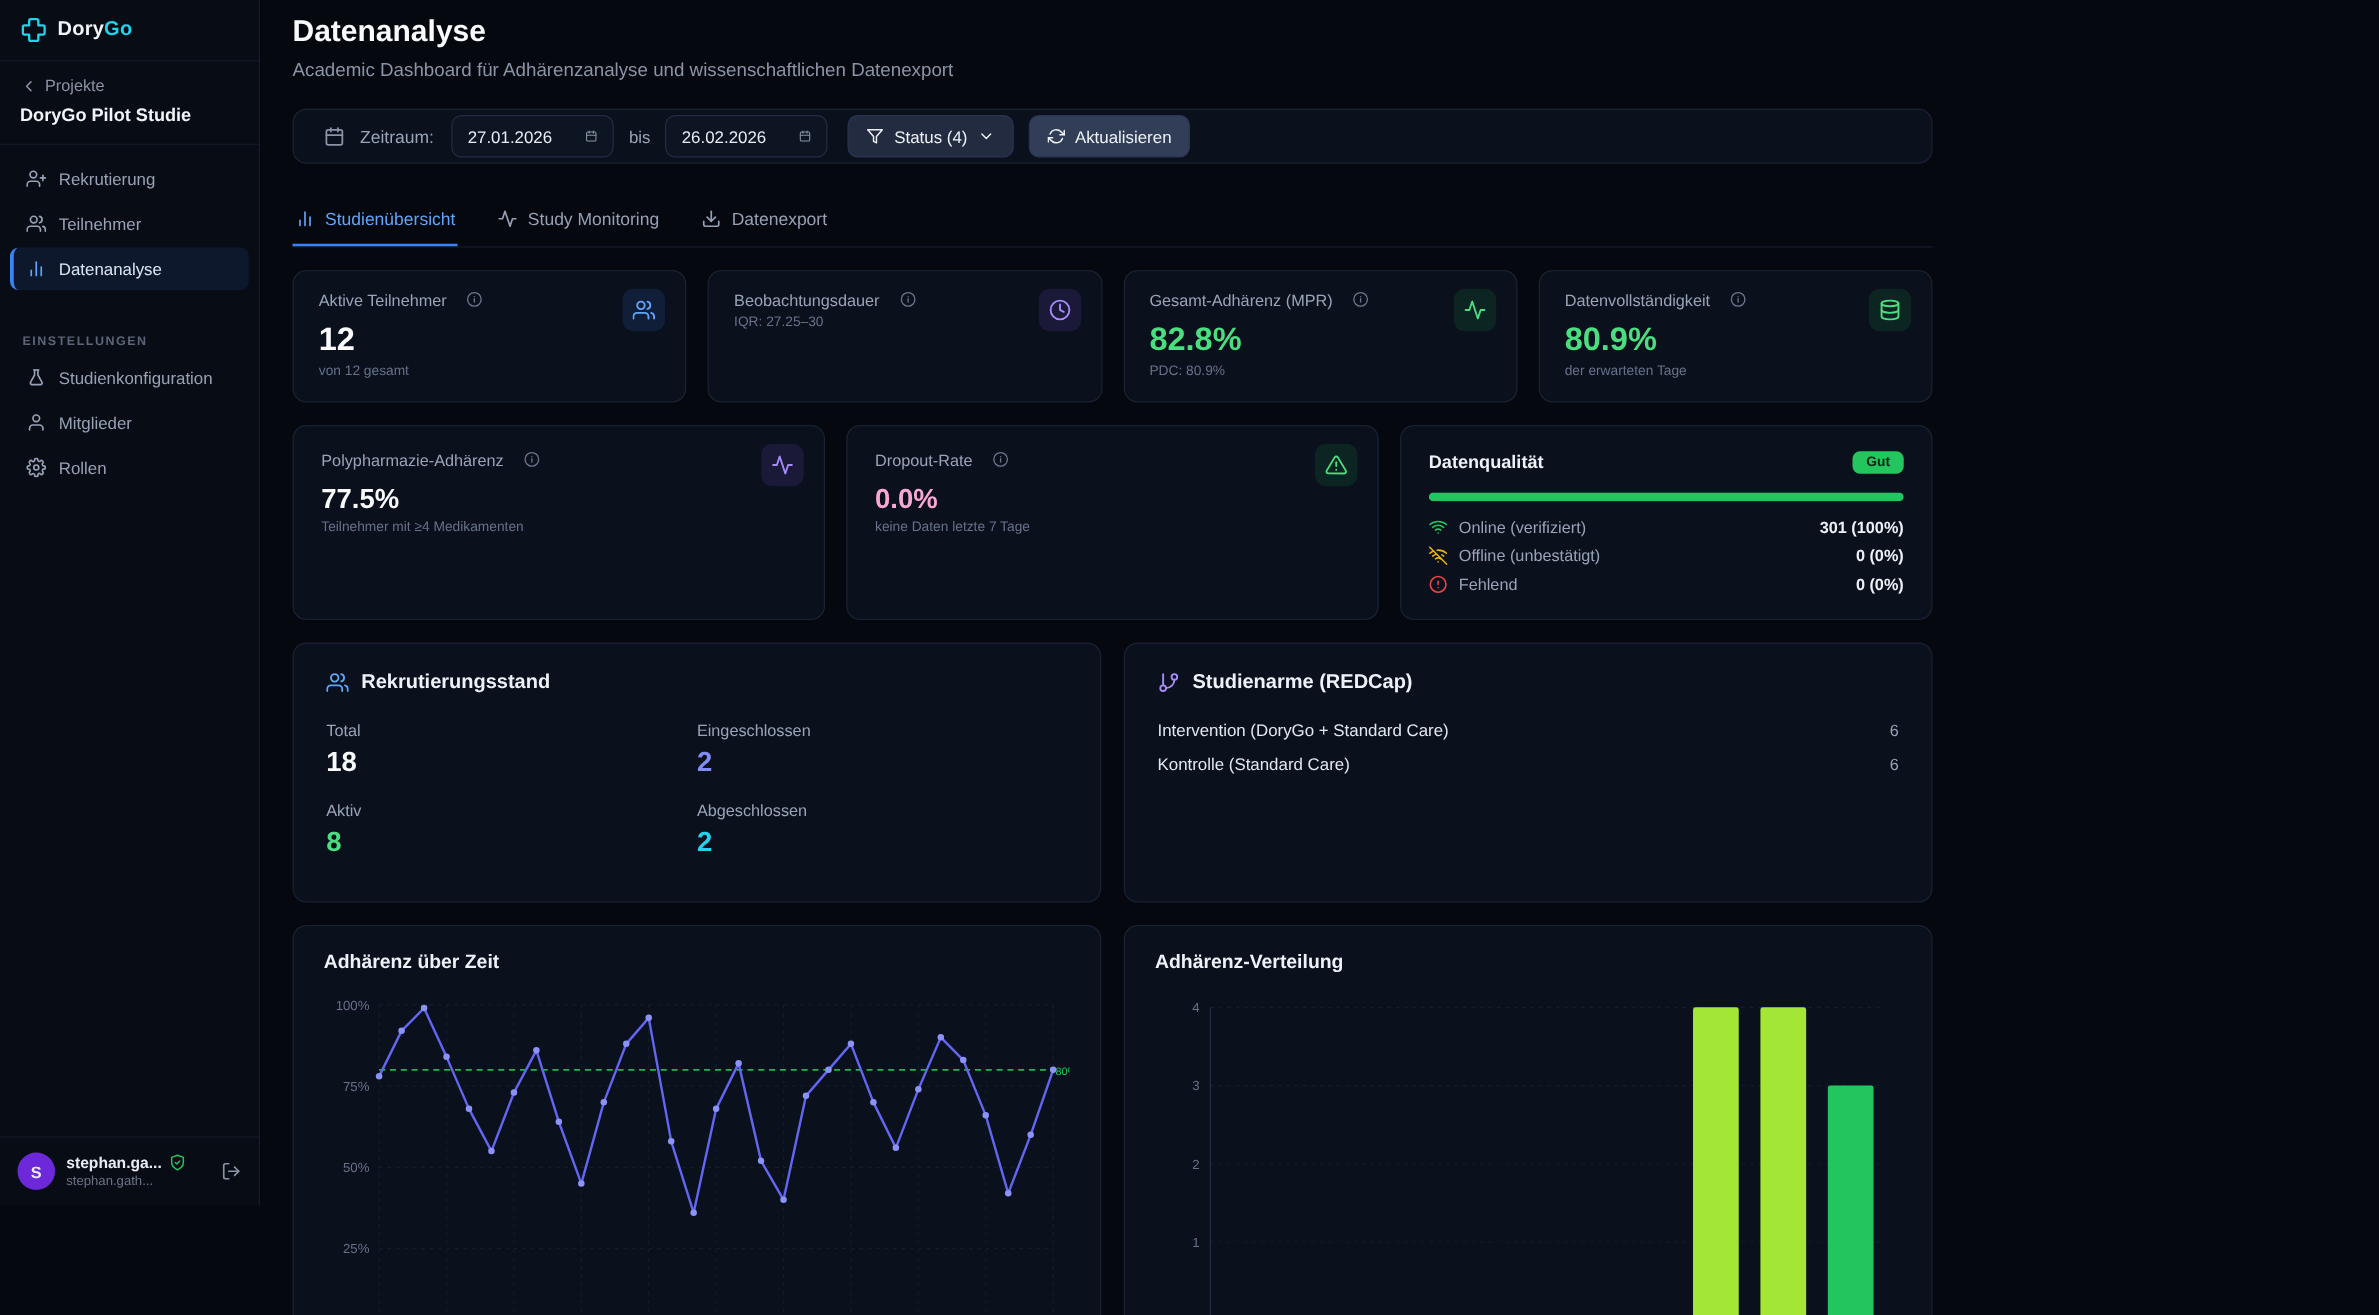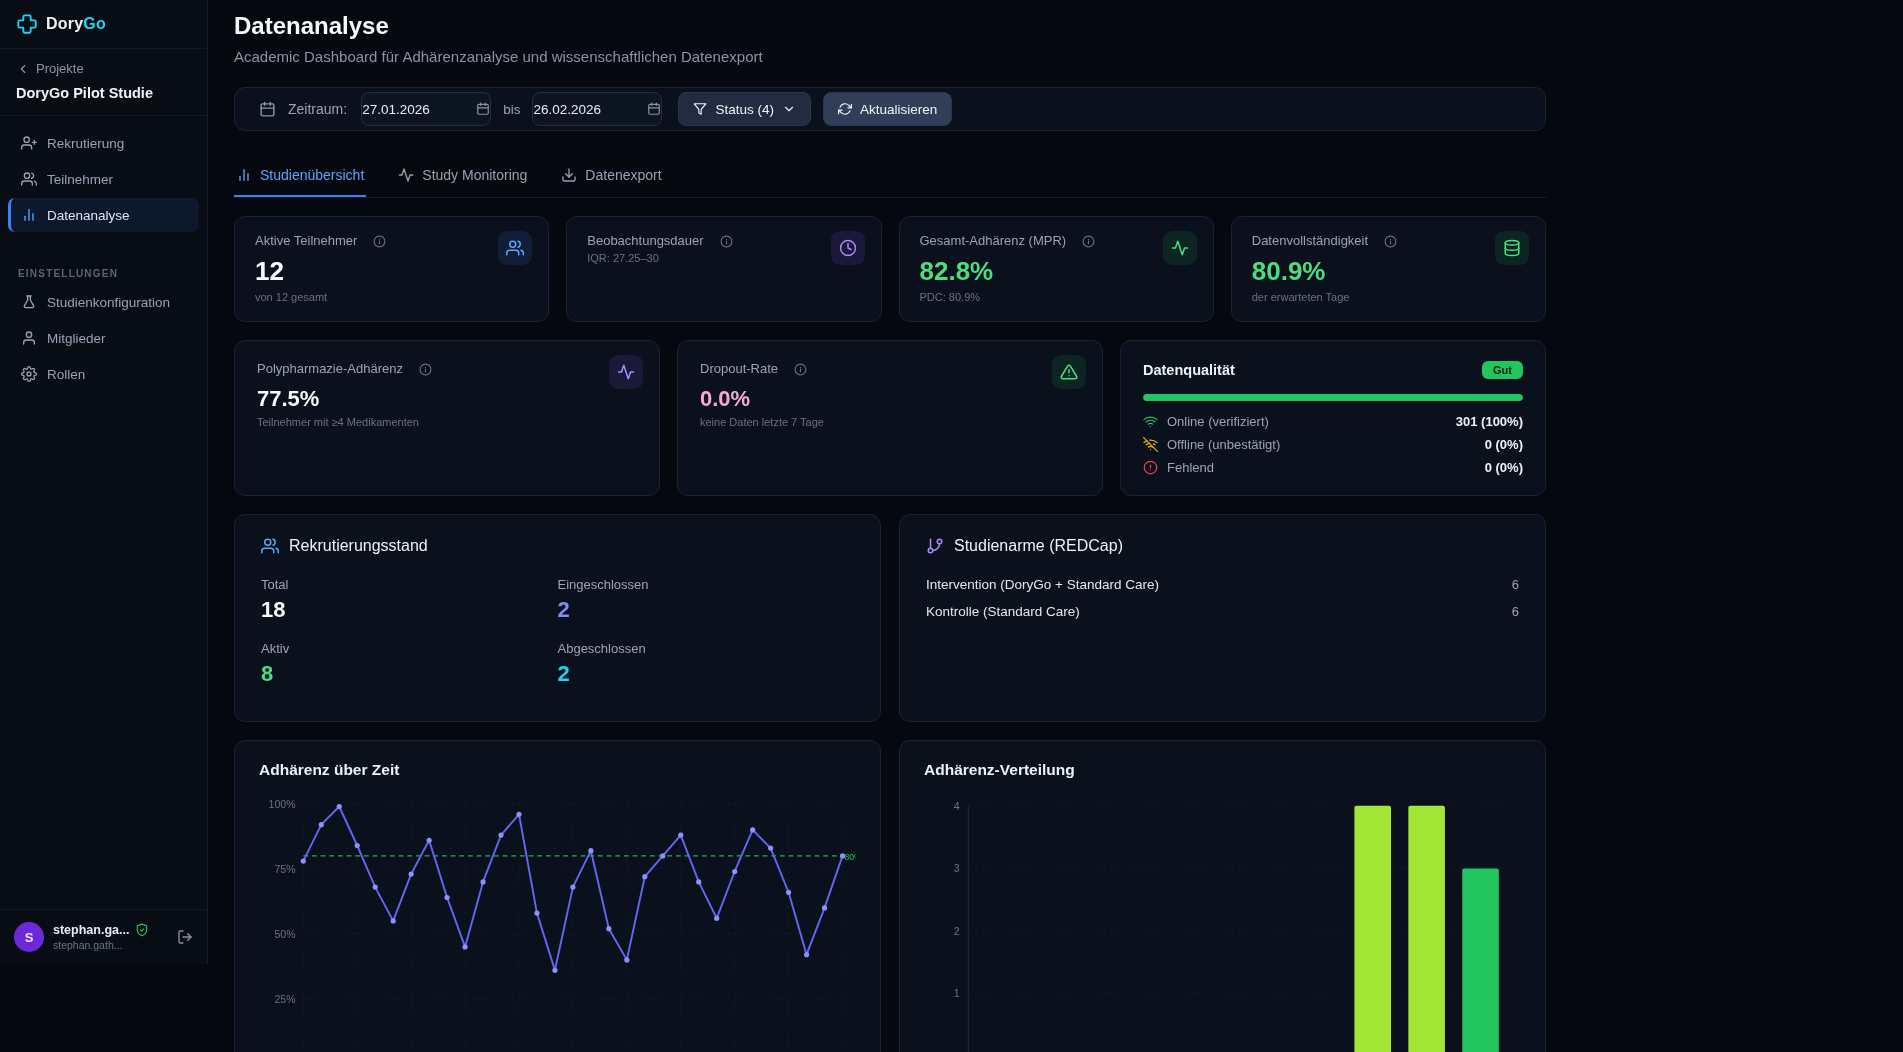--- a/index.html
+++ b/index.html
@@ -76,21 +76,21 @@
 
   
   .filterbar {
     margin-top:22px; height:44px;
     display:flex; align-items:center; gap:12px; padding:0 24px;
   }
   .filterbar .cal-lead { width:17px; height:17px; color:#8b94a7; }
   .filter-label { font-size:14px; color:#9aa4b8; margin-right:2px; }
   .date-field {
     display:flex; align-items:center; gap:8px;
-    width:130px; height:34px; padding:0 0;
+    width:130px; height:34px; padding:0 12px;
     background:#0d1422; border:1px solid #232d44; border-radius:8px;
   }
   .date-field input {
     width:86px; background:transparent; border:none; outline:none;
     color:#e8edf5; font-size:13.5px; font-family:"Liberation Sans", sans-serif;
   }
   .date-field .icon { width:14px; height:14px; color:#8b94a7; margin-left:auto; }
   .bis { font-size:13.5px; color:#9aa4b8; }
   .btn {
     height:34px; display:flex; align-items:center; gap:8px;
@@ -110,21 +110,21 @@
     display:flex; align-items:center; gap:8px;
     font-size:14px; color:#97a1b5; padding:6px 2px 12px; cursor:pointer;
     border-bottom:2px solid transparent;
   }
   .tab .icon { width:16px; height:16px; }
   .tab.active { color:#60a5fa; border-bottom:2px solid #3b82f6; }
 
   
   .row1 { margin-top:18px; display:grid; grid-template-columns:repeat(4,1fr); gap:17px; }
   .stat-card { position:relative; height:106px; padding:16px 20px; }
-  .stat-title { display:flex; align-items:flex-end; gap:16px; font-size:13px; color:#9aa4b8; }
+  .stat-title { display:flex; align-items:flex-start; gap:16px; font-size:13px; color:#9aa4b8; }
   .stat-title .icon { width:13px; height:13px; color:#6b7488; }
   .icon-chip {
     position:absolute; top:14px; right:16px;
     width:34px; height:34px; border-radius:9px;
     display:flex; align-items:center; justify-content:center;
   }
   .icon-chip .icon { width:18px; height:18px; }
   .chip-blue   { background:rgba(59,130,246,.13); color:#60a5fa; }
   .chip-purple { background:rgba(139,92,246,.13); color:#a78bfa; }
   .chip-green  { background:rgba(34,197,94,.11);  color:#4ade80; }
@@ -152,21 +152,21 @@
   .q-label { color:#9aa4b8; }
   .q-value { margin-left:auto; color:#eef2f8; font-weight:bold; font-size:13px; }
   .q-green { color:#22c55e; } .q-yellow { color:#eab308; } .q-red { color:#ef4444; }
 
   
   .row3 { margin-top:18px; display:grid; grid-template-columns:1fr 1fr; gap:18px; }
   .panel { height:208px; padding:22px 26px; }
   .panel-head { display:flex; align-items:center; gap:10px; }
   .panel-head .icon { width:18px; height:18px; }
   .head-blue { color:#60a5fa; } .head-purple { color:#a78bfa; }
-  .panel-title { font-size:16px; font-weight:normal; color:#eef2f8; }
+  .panel-title { font-size:16px; font-weight:bold; color:#eef2f8; }
   .rec-grid { margin-top:22px; display:grid; grid-template-columns:1fr 1fr; row-gap:18px; }
   .rec-label { font-size:13px; color:#9aa4b8; }
   .rec-value { margin-top:5px; font-size:22px; font-weight:bold; color:#f8fafc; }
   .v-indigo { color:#818cf8; } .v-green { color:#4ade80; } .v-cyan { color:#22d3ee; }
   .arm-list { margin-top:22px; display:flex; flex-direction:column; gap:12px; }
   .arm-row { display:flex; align-items:center; font-size:13.5px; color:#e2e8f0; }
   .arm-count { margin-left:auto; color:#9aa4b8; font-size:13px; }
 
   
   .row4 { margin-top:18px; display:grid; grid-template-columns:1fr 1fr; gap:18px; }

